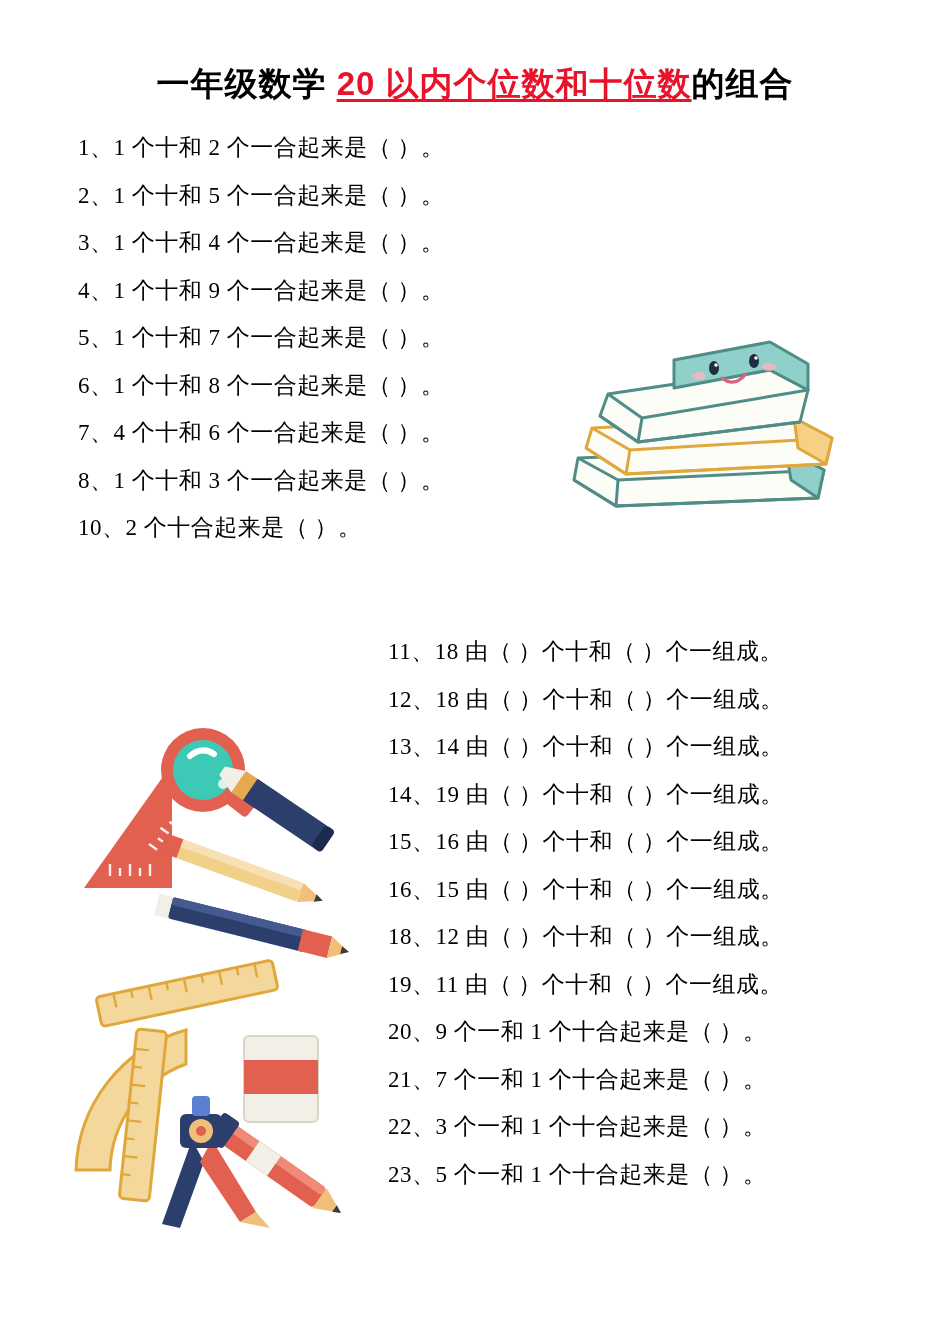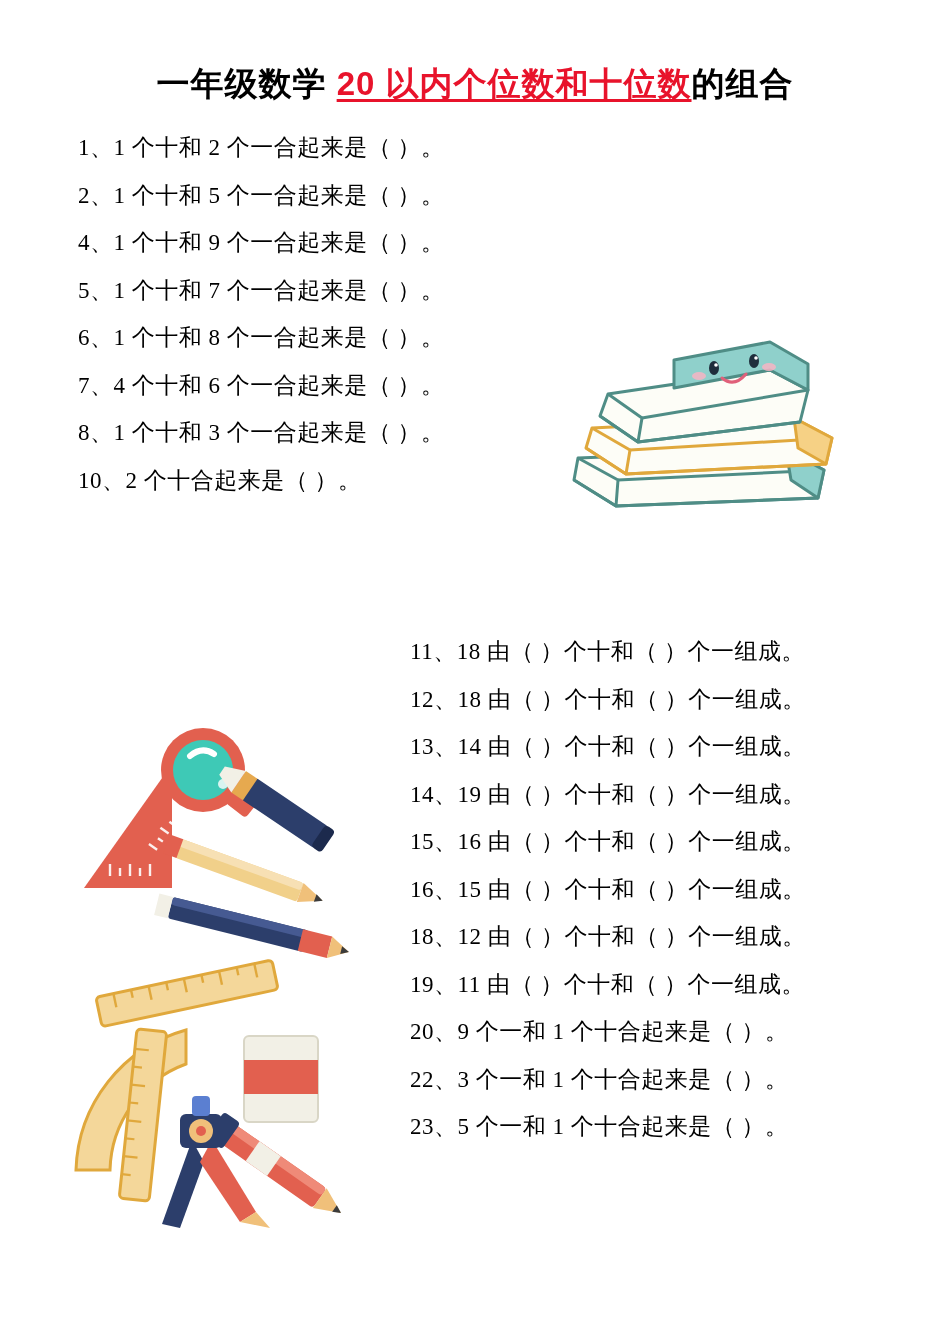--- a/index.html
+++ b/index.html
@@ -58,21 +58,21 @@
     left: 58px;
     top: 136px;
     width: 520px;
   }
   .list-top .q-line {
     margin-bottom: 24.5px;
   }
 
   .list-bottom {
     position: absolute;
-    left: 390px;
+    left: 368px;
     top: 640px;
     width: 530px;
   }
   .list-bottom .q-line {
     margin-bottom: 24.5px;
   }
 
   
   .books-art {
     position: absolute;
@@ -96,20 +96,21 @@
 
 <div class="page">
 
   <h1 class="title">
     <span class="plain">一年级数学 </span><span class="accent">20 以内个位数和十位数</span><span class="plain">的组合</span>
   </h1>
 
   <div class="list-top">
     <div class="q-line">1、1 个十和 2 个一合起来是（      ）。</div>
     <div class="q-line">2、1 个十和 5 个一合起来是（      ）。</div>
+    <div class="q-line">3、1 个十和 4 个一合起来是（      ）。</div>
     <div class="q-line">4、1 个十和 9 个一合起来是（      ）。</div>
     <div class="q-line">5、1 个十和 7 个一合起来是（      ）。</div>
     <div class="q-line">6、1 个十和 8 个一合起来是（      ）。</div>
     <div class="q-line">7、4 个十和 6 个一合起来是（      ）。</div>
     <div class="q-line">8、1 个十和 3 个一合起来是（      ）。</div>
     <div class="q-line">10、2 个十合起来是（      ）。</div>
   </div>
 
   <div class="books-art">
     <svg viewBox="0 0 300 200" width="300" height="200" xmlns="http://www.w3.org/2000/svg">
@@ -249,17 +250,18 @@
   <div class="list-bottom">
     <div class="q-line">11、18 由（      ）个十和（      ）个一组成。</div>
     <div class="q-line">12、18 由（      ）个十和（      ）个一组成。</div>
     <div class="q-line">13、14 由（      ）个十和（      ）个一组成。</div>
     <div class="q-line">14、19 由（      ）个十和（      ）个一组成。</div>
     <div class="q-line">15、16 由（      ）个十和（      ）个一组成。</div>
     <div class="q-line">16、15 由（      ）个十和（      ）个一组成。</div>
     <div class="q-line">18、12 由（      ）个十和（      ）个一组成。</div>
     <div class="q-line">19、11 由（      ）个十和（      ）个一组成。</div>
     <div class="q-line">20、9 个一和 1 个十合起来是（      ）。</div>
+    <div class="q-line">21、7 个一和 1 个十合起来是（      ）。</div>
     <div class="q-line">22、3 个一和 1 个十合起来是（      ）。</div>
     <div class="q-line">23、5 个一和 1 个十合起来是（      ）。</div>
   </div>
 
 </div>
 
 </body></html>

